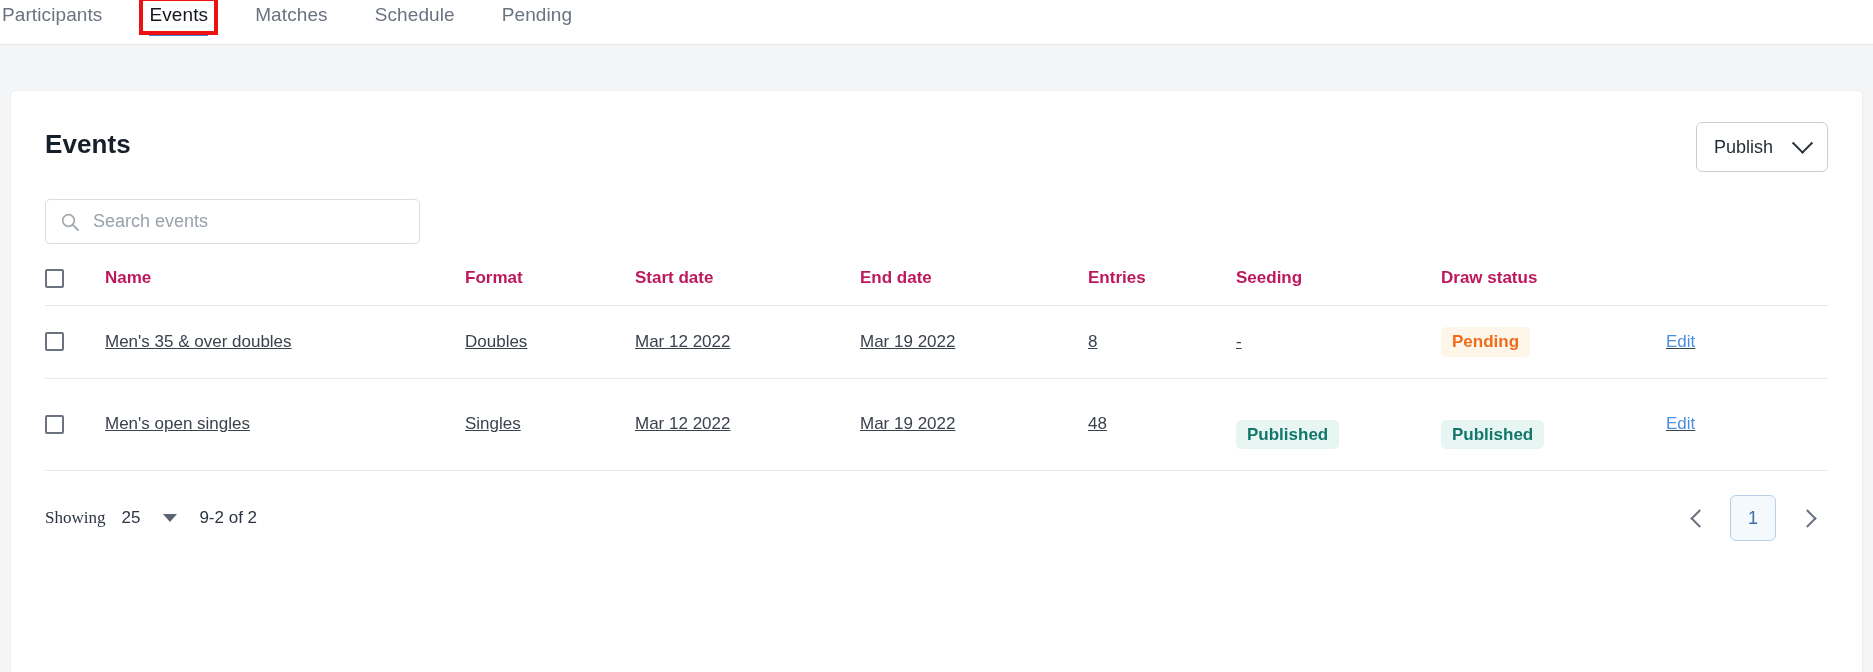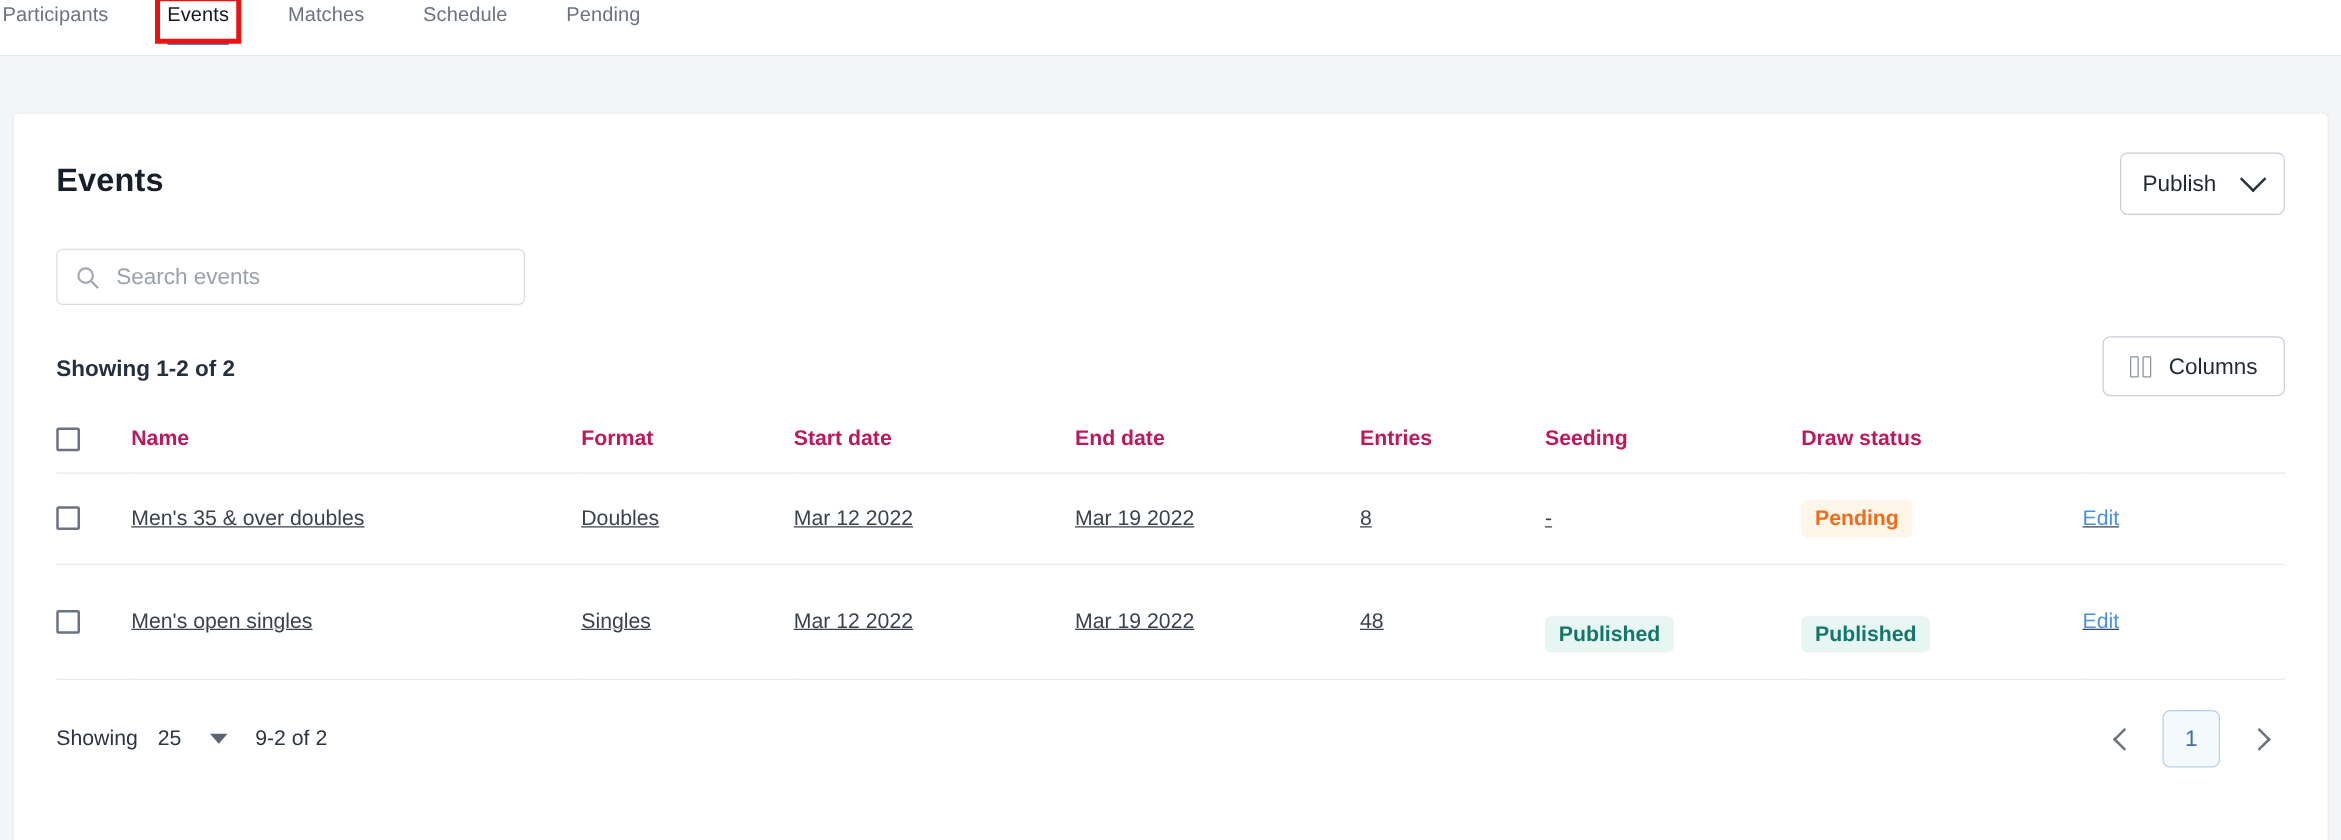--- a/index.html
+++ b/index.html
@@ -27,21 +27,21 @@
     box-sizing: border-box;
   }
   .nav-inner {
     display: flex;
     align-items: flex-start;
     height: 45px;
     padding-left: 0px;
   }
   .nav-item {
     position: relative;
-    font-size: 16px;
+    font-size: 19px;
     color: #6b7280;
     padding: 4px 0 0 0;
     margin-right: 47px;
     height: 36px;
     box-sizing: border-box;
     cursor: pointer;
     letter-spacing: 0.1px;
     white-space: nowrap;
   }
   .nav-item:first-child { margin-left: 2px; }
@@ -267,21 +267,21 @@
     justify-content: space-between;
     margin-top: 24px;
   }
   .foot-left {
     display: flex;
     align-items: center;
     font-size: 17px;
     color: #2b3443;
     gap: 10px;
   }
-  .foot-left .lbl { font-weight: normal; }
+  .foot-left .lbl { font-weight: normal; font-family: Liberation Serif, serif; }
   .per-page {
     display: flex;
     align-items: center;
     gap: 23px;
     cursor: pointer;
     margin-left: 6px;
   }
   .tri-down {
     width: 0; height: 0;
     border-left: 7px solid transparent;
@@ -346,30 +346,20 @@
     </div>
 
     <div class="search-wrap">
       <svg class="search-icon" viewBox="0 0 20 20">
         <circle cx="8.5" cy="8.5" r="5.8" fill="none" stroke="#6b7280" stroke-width="1.7"></circle>
         <line x1="12.8" y1="12.8" x2="18" y2="18" stroke="#6b7280" stroke-width="1.9" stroke-linecap="round"></line>
       </svg>
       <input class="search-input" type="text" placeholder="Search events" style="">
     </div>
 
-    <div class="sub-row">
-      <div class="showing-count">Showing 1-2 of 2</div>
-      <div class="columns-btn">
-        <span class="col-icon">
-            <i></i>
-            <i></i>
-          </span>
-        <span>Columns</span>
-      </div>
-    </div>
 
     <table class="events">
       <colgroup>
         <col class="col-check">
           <col class="col-name">
           <col class="col-format">
           <col class="col-start">
         <col class="col-end">
           <col class="col-entries">
           <col class="col-seeding">

